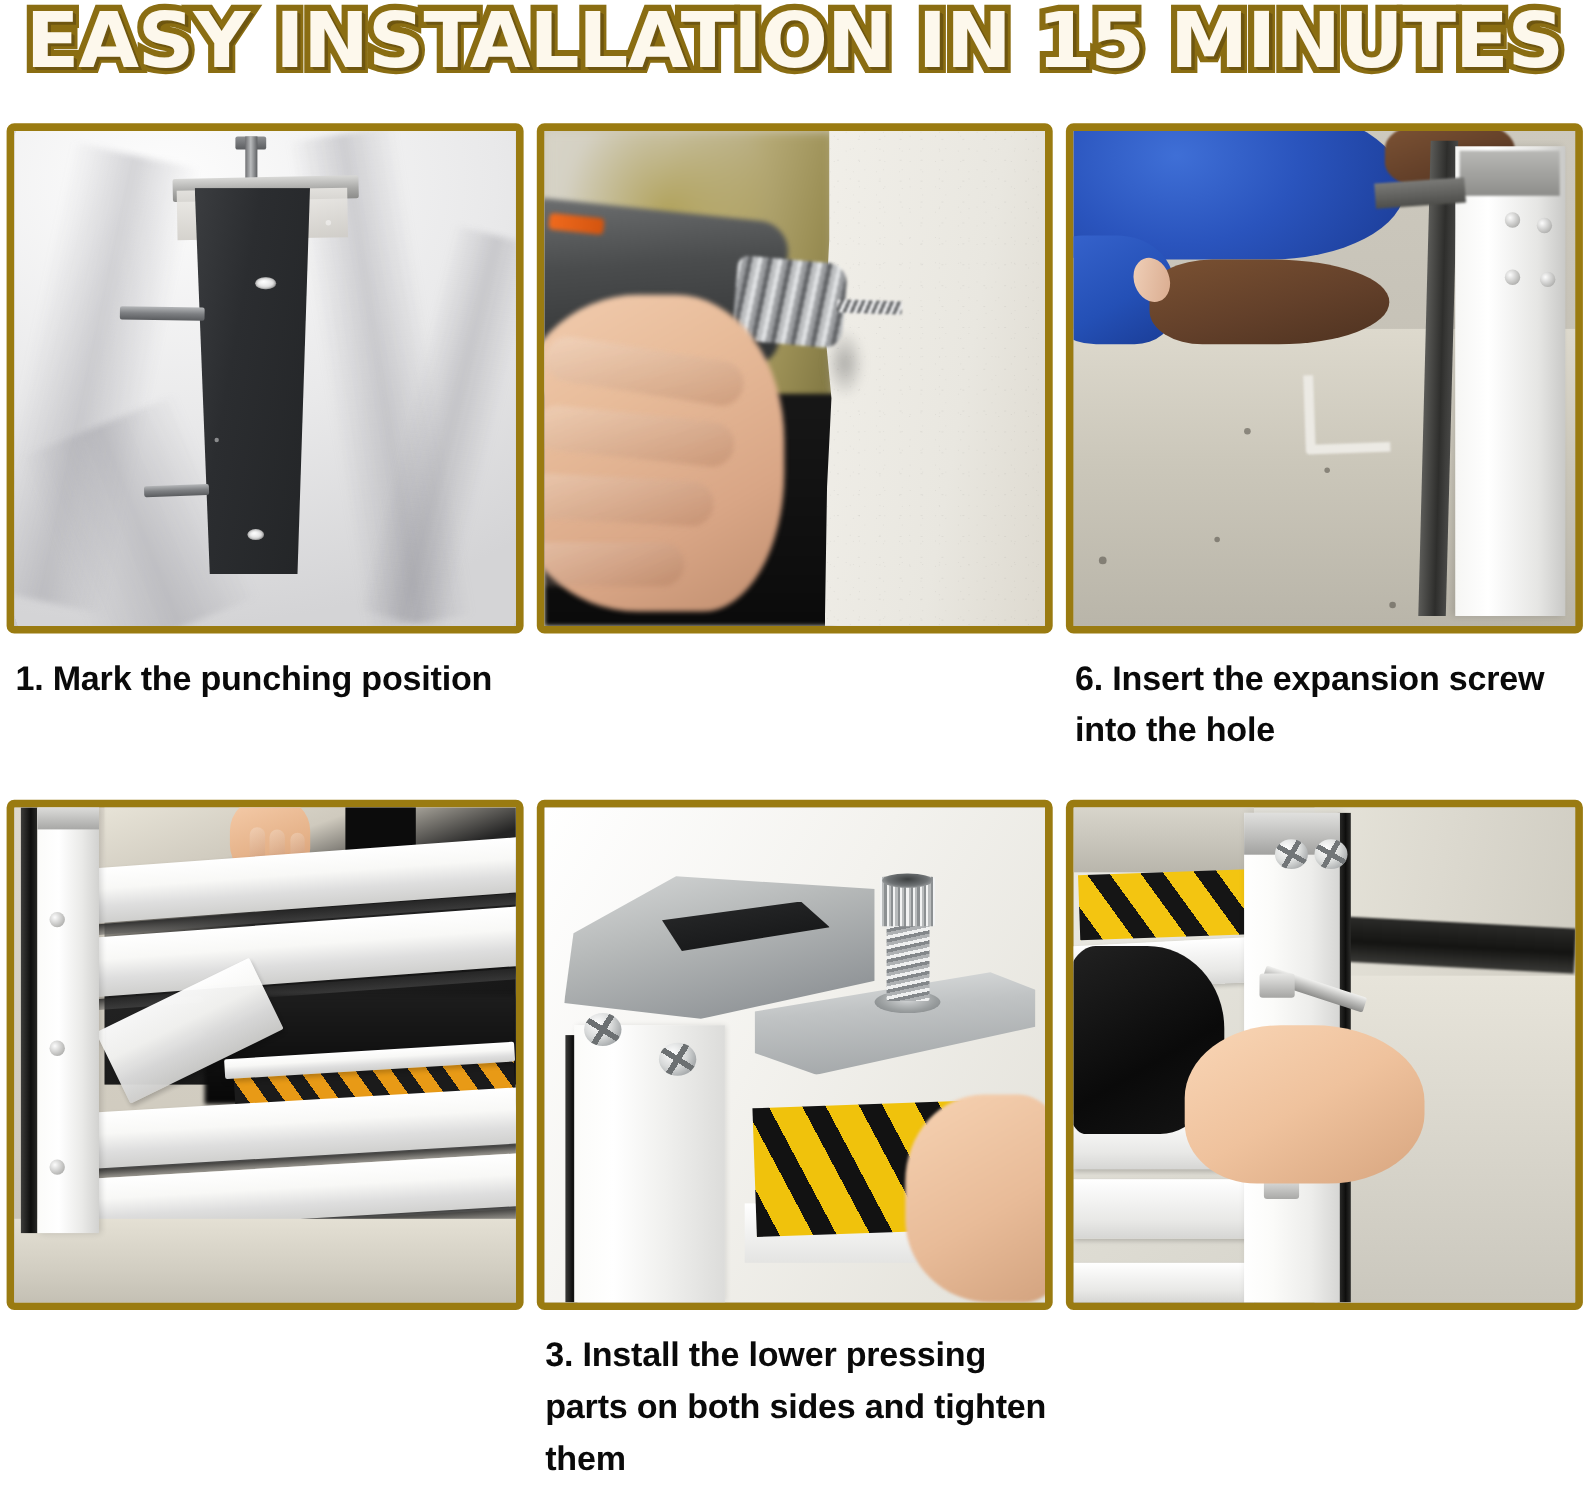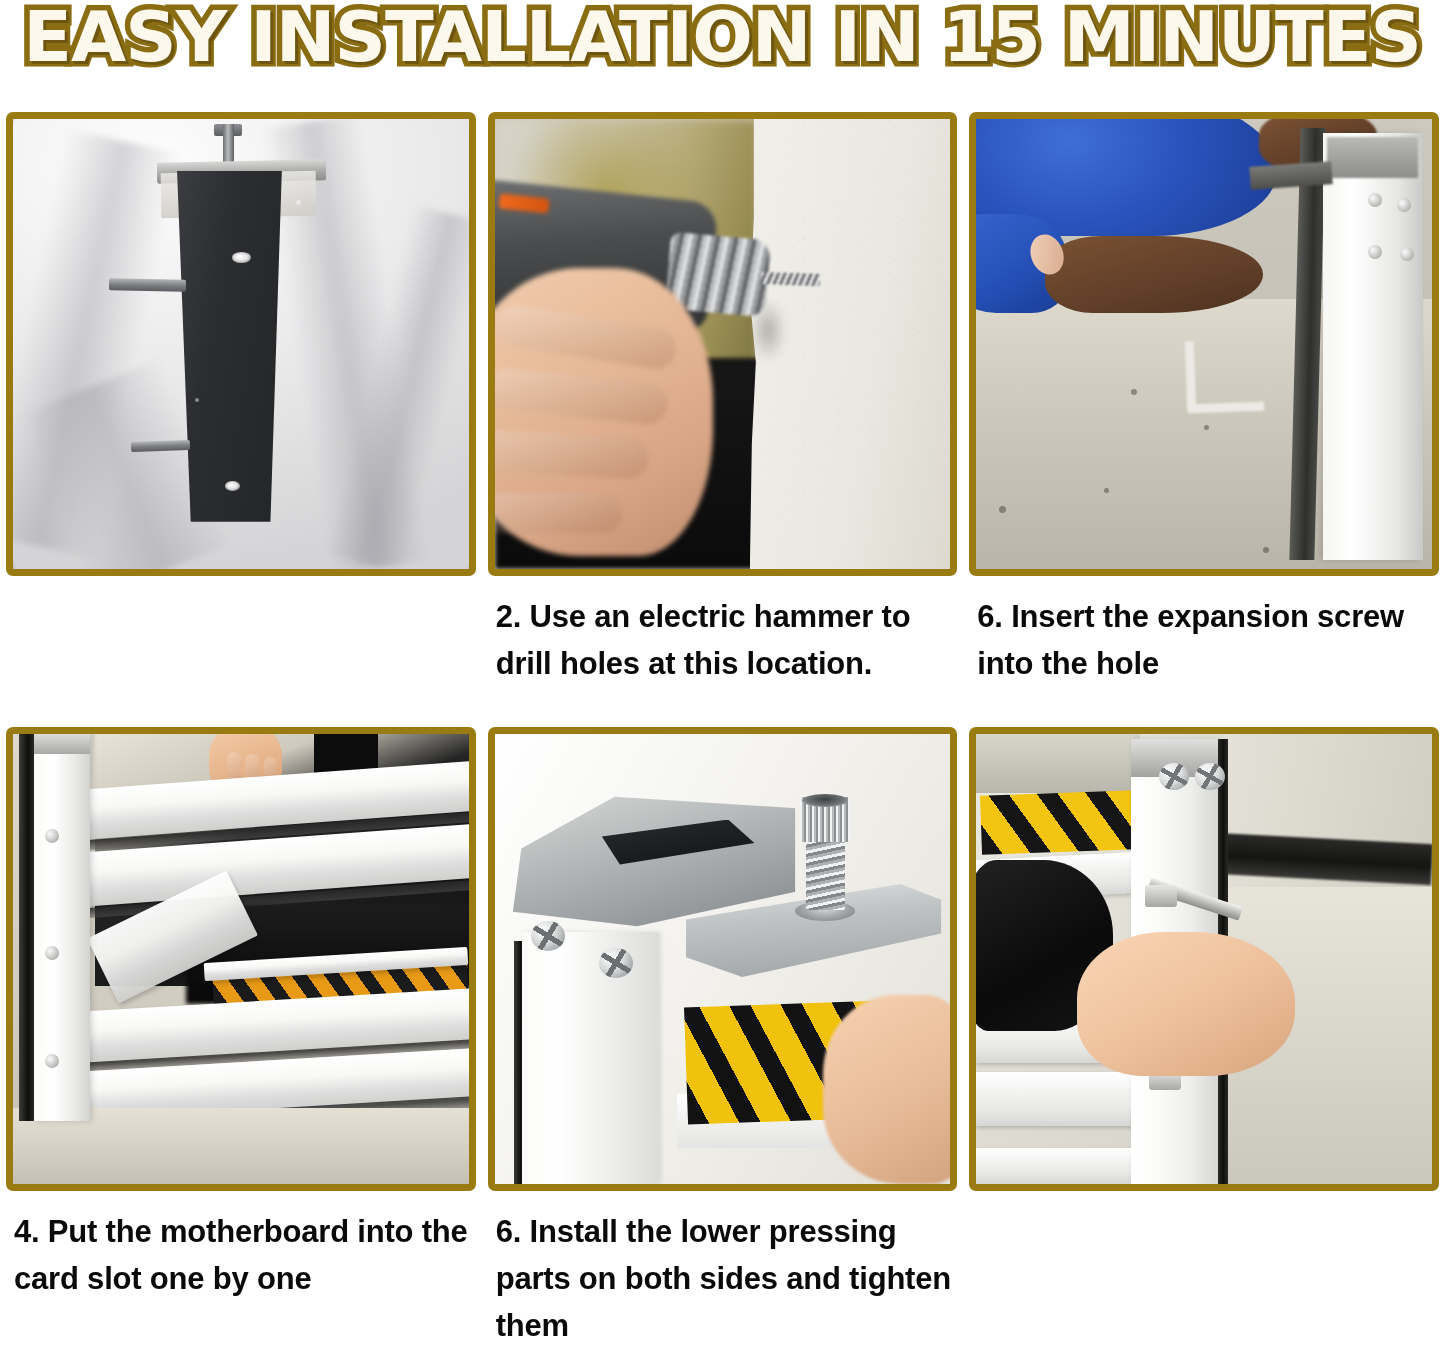--- a/index.html
+++ b/index.html
@@ -575,20 +575,21 @@
 
         <div class="p1-bolt" style="left:21%;top:35.5%;width:17%;height:2.6%;transform:rotate(1deg);"></div>
         <div class="p1-bolt" style="left:26%;top:71.5%;width:13%;height:2.2%;transform:rotate(-2deg);"></div>
 
         <div class="p1-hole" style="left:48%;top:29.5%;width:4.2%;height:2.6%;"></div>
         <div class="p1-hole" style="left:46.5%;top:80.5%;width:3.4%;height:2.2%;"></div>
         <div class="p1-speck" style="left:62%;top:18%;width:5px;height:5px;"></div>
         <div class="p1-speck" style="left:40%;top:62%;width:4px;height:4px;"></div>
       </div>
     </div>
+    <div class="caption">1. Mark the punching position</div>
   </div>
 
   <div class="cell row1">
     <div class="frame">
       <div class="photo">
         <div class="p2-bg"></div>
         <div class="p2-backdrop"></div>
         <div class="p2-dark"></div>
         <div class="p2-wall"></div>
         <div class="p2-drill-body"></div>
@@ -596,21 +597,20 @@
         <div class="p2-chuck"></div>
         <div class="p2-dust"></div>
         <div class="p2-bit"></div>
         <div class="p2-hand"></div>
         <div class="p2-finger" style="left:0%;top:44%;width:40%;height:9%;transform:rotate(9deg);"></div>
         <div class="p2-finger" style="left:-2%;top:57%;width:40%;height:9%;transform:rotate(6deg);"></div>
         <div class="p2-finger" style="left:-4%;top:70%;width:38%;height:9%;transform:rotate(3deg);"></div>
         <div class="p2-finger" style="left:-6%;top:83%;width:34%;height:9%;transform:rotate(0deg);"></div>
       </div>
     </div>
-    <div class="caption">2. Use an electric hammer to drill holes at this location.</div>
   </div>
 
   <div class="cell row1">
     <div class="frame">
       <div class="photo">
         <div class="p3-bg"></div>
         <div class="p3-floor"></div>
         <div class="p3-floorspeck" style="left:34%;top:60%;width:6px;height:6px;"></div>
         <div class="p3-floorspeck" style="left:50%;top:68%;width:5px;height:5px;"></div>
         <div class="p3-floorspeck" style="left:28%;top:82%;width:5px;height:5px;"></div>
@@ -669,21 +669,20 @@
 
         <div class="p4-floor"></div>
         <div class="p4-colblack"></div>
         <div class="p4-column"></div>
         <div class="p4-colcap"></div>
         <div class="p3-screw" style="left:7%;top:21%;"></div>
         <div class="p3-screw" style="left:7%;top:47%;"></div>
         <div class="p3-screw" style="left:7%;top:71%;"></div>
       </div>
     </div>
-    <div class="caption">4. Put the motherboard into the card slot one by one</div>
   </div>
 
   <div class="cell row2">
     <div class="frame">
       <div class="photo">
         <div class="p5-bg"></div>
         <div class="p5-boardwhite"></div>
         <div class="p5-hazard"></div>
         <div class="p5-hand"></div>
         <div class="p5-colblack"></div>
@@ -695,21 +694,21 @@
 
         <div class="p5-bolt-washer"></div>
         <div class="p5-bolt-thread"></div>
         <div class="p5-bolt-head"></div>
         <div class="p5-bolt-top"></div>
 
         <div class="p5-screwA" style="left:8%;top:41.5%;"></div>
         <div class="p5-screwB" style="left:23%;top:47.5%;"></div>
       </div>
     </div>
-    <div class="caption">6. Install the lower pressing parts on both sides and tighten them</div>
+    <div class="caption">3. Install the lower pressing parts on both sides and tighten them</div>
   </div>
 
   <div class="cell row2">
     <div class="frame">
       <div class="photo">
         <div class="p6-bg"></div>
         <div class="p6-wall"></div>
         <div class="p6-baseboard"></div>
         <div class="p6-floor"></div>
         <div class="p6-topbar"></div>

